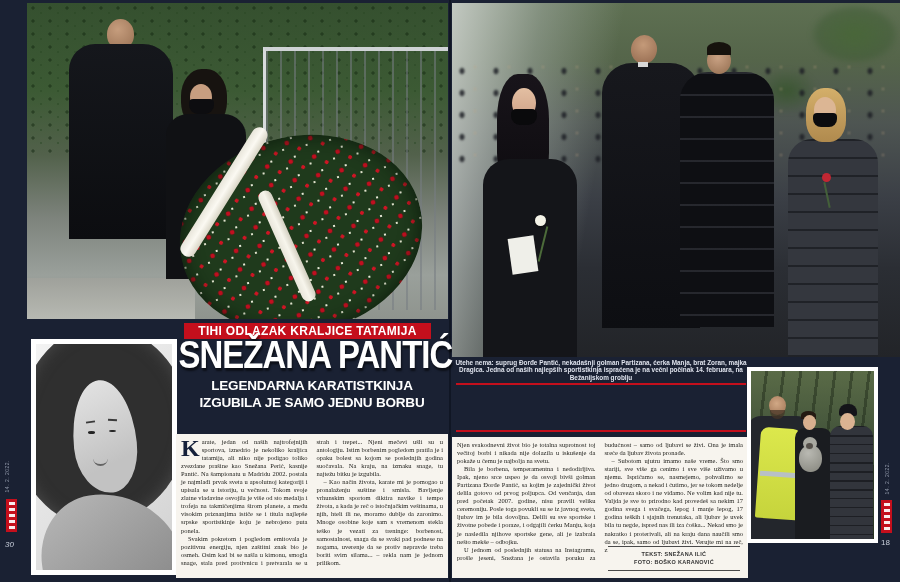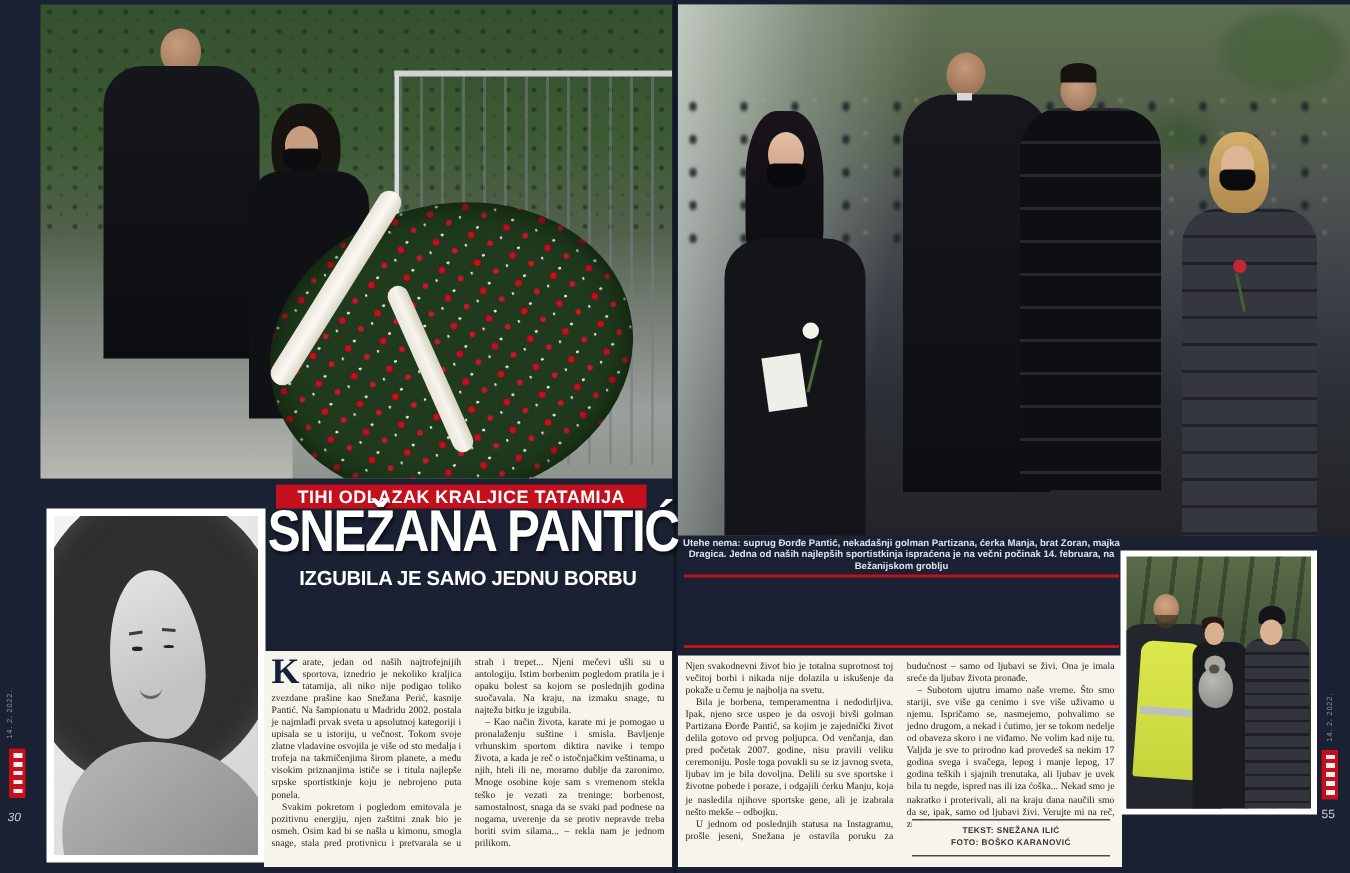--- a/index.html
+++ b/index.html
@@ -193,20 +193,21 @@
     <div class="abs pl-woman-mask"></div>
     <div class="abs pl-woman-body"></div>
     <div class="abs pl-wreath"></div>
     <div class="abs pl-ribbon1"></div>
     <div class="abs pl-ribbon2"></div>
   </div>
 
   <div class="abs kicker">TIHI ODLAZAK KRALJICE TATAMIJA</div>
   <div class="abs headline">SNEŽANA PANTIĆ</div>
   <div class="abs subhead">
+    <div>LEGENDARNA KARATISTKINJA</div>
     <div>IZGUBILA JE SAMO JEDNU BORBU</div>
   </div>
 
   <div class="photo" id="photoPortrait">
     <div class="inner">
       <div class="abs bw-hair"></div>
       <div class="abs bw-face"></div>
       <div class="abs bw-brow-l"></div>
       <div class="abs bw-brow-r"></div>
       <div class="abs bw-eye-l"></div>
@@ -285,15 +286,15 @@
   <div class="abs spine-date" id="spineDateL">14. 2. 2022.</div>
   <div class="abs spine-logo" id="spineLogoL">
     <div class="marks"></div>
   </div>
   <div class="abs pagenum" id="pageNumL">30</div>
 
   <div class="abs spine-date" id="spineDateR">14. 2. 2022.</div>
   <div class="abs spine-logo" id="spineLogoR">
     <div class="marks"></div>
   </div>
-  <div class="abs pagenum" id="pageNumR">55</div>
+  <div class="abs pagenum" id="pageNumR">18</div>
 
 </div>
 
 </body></html>

